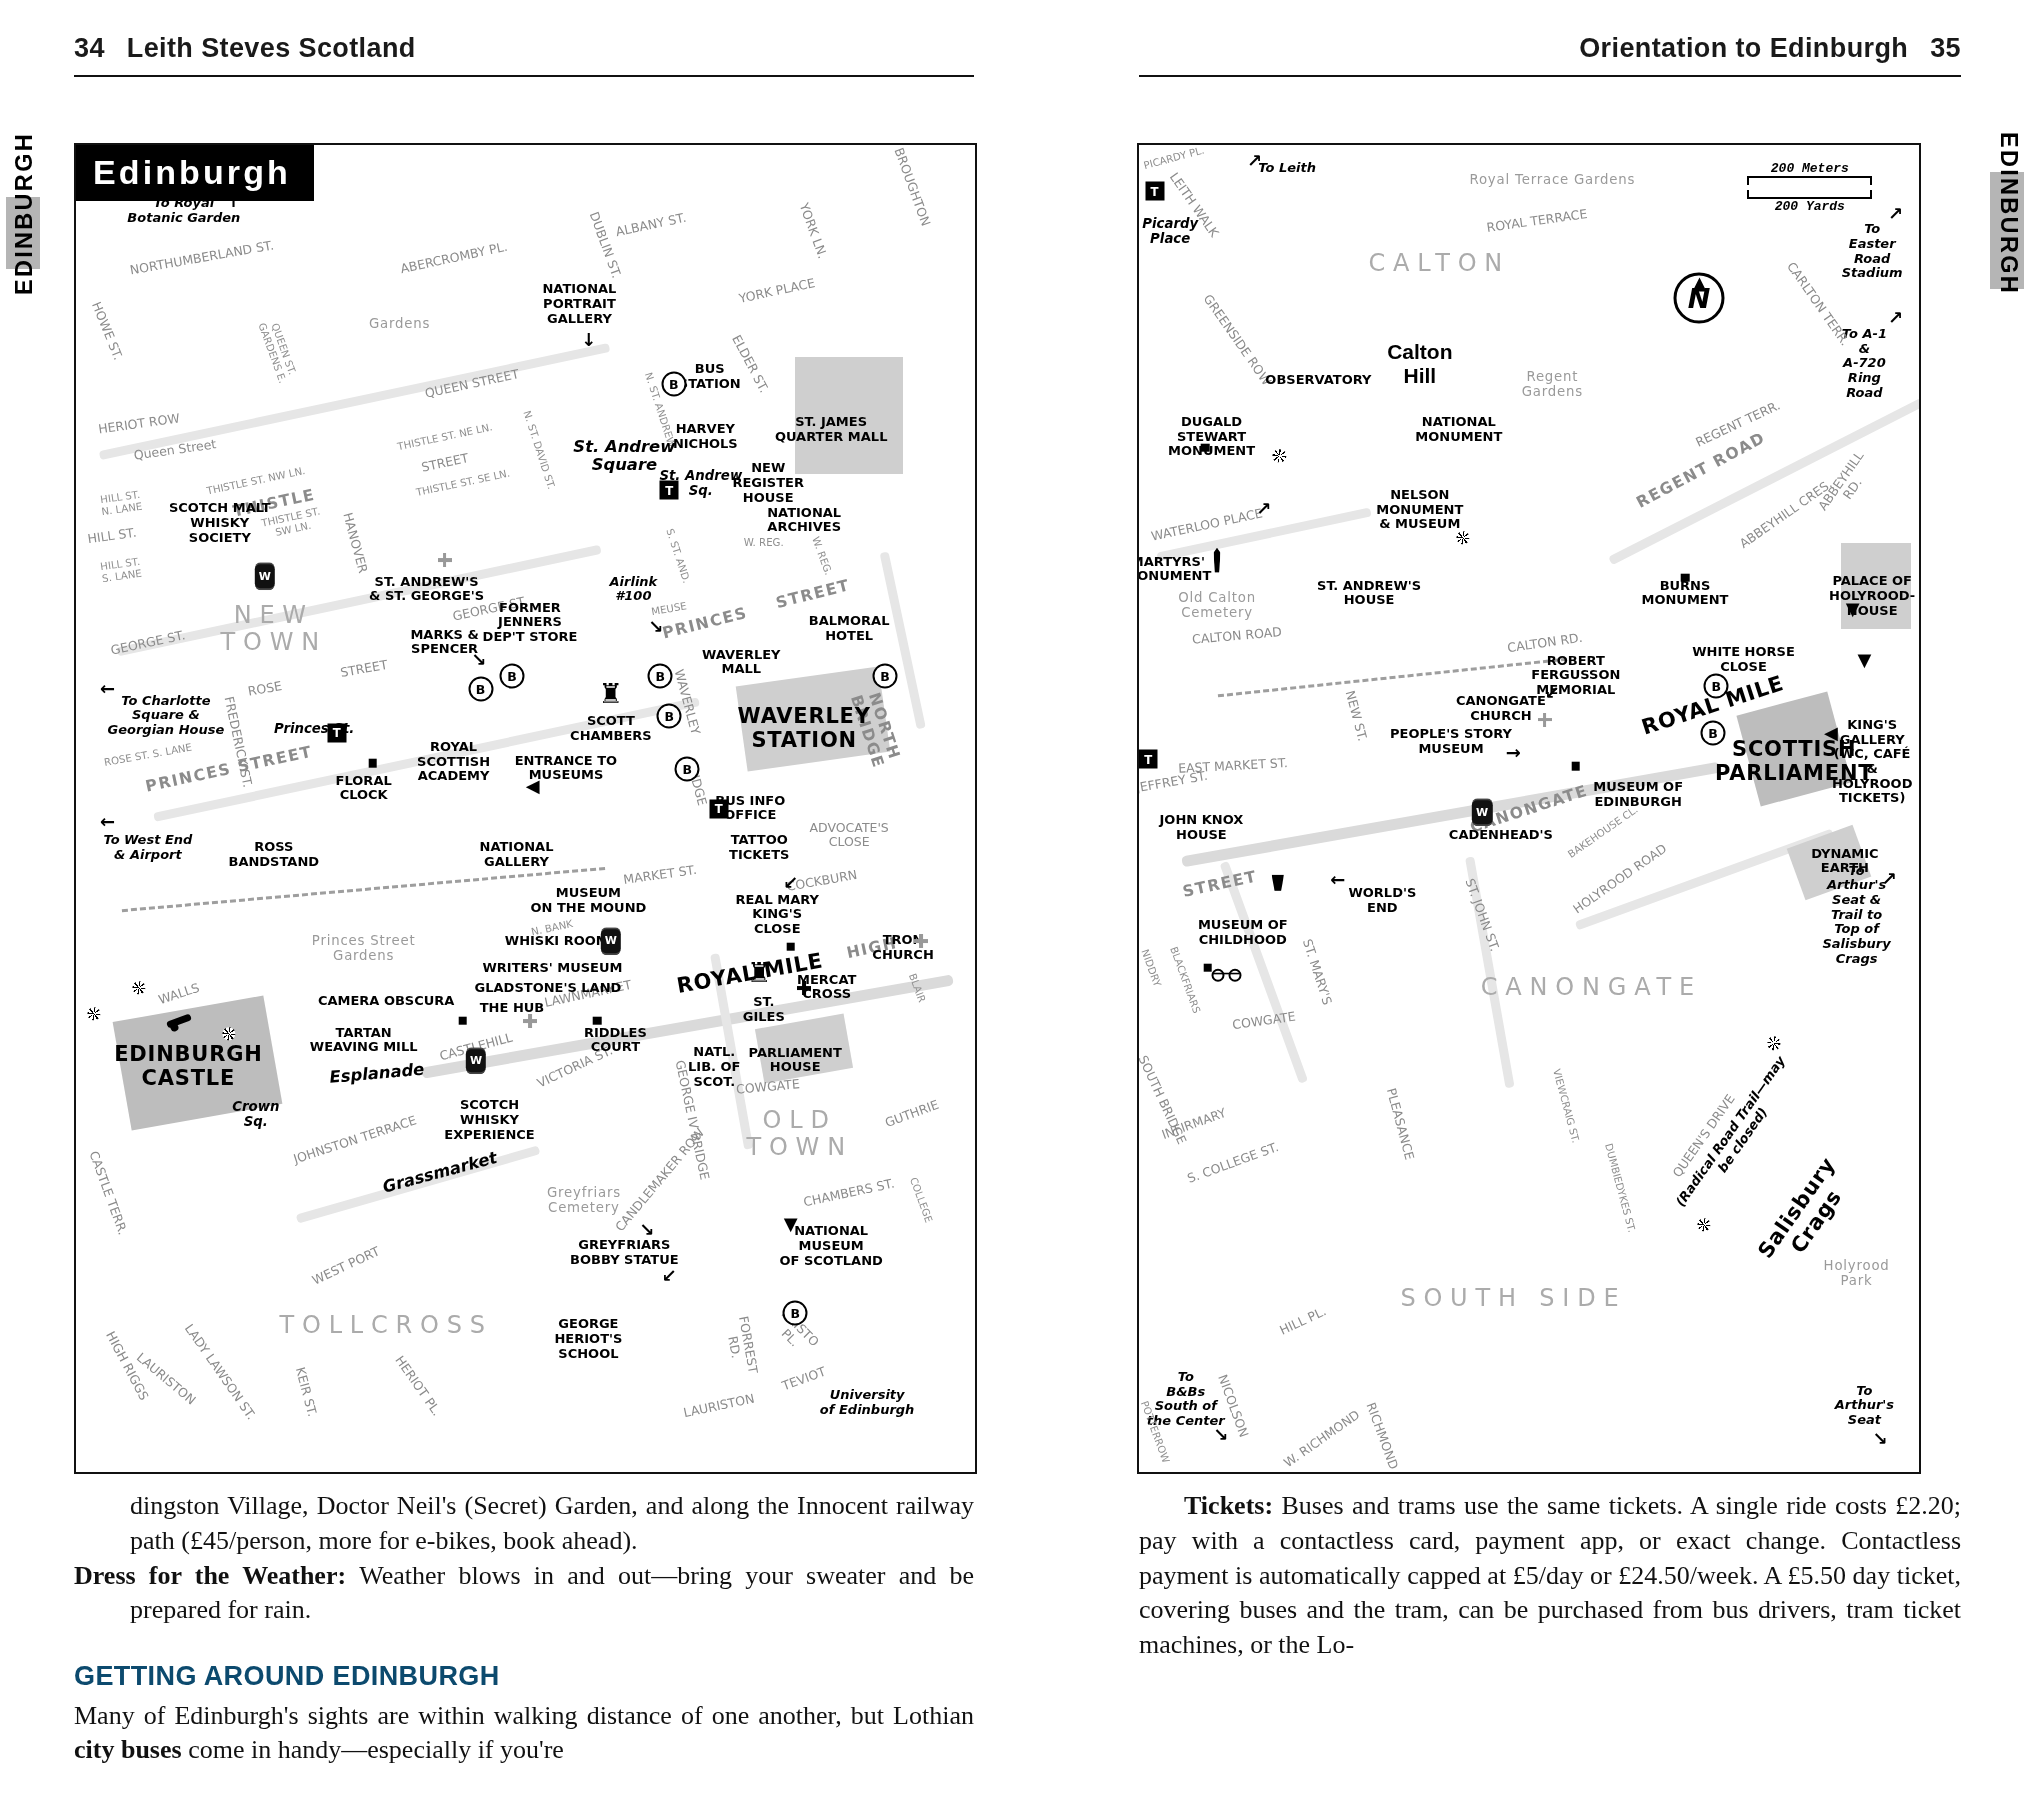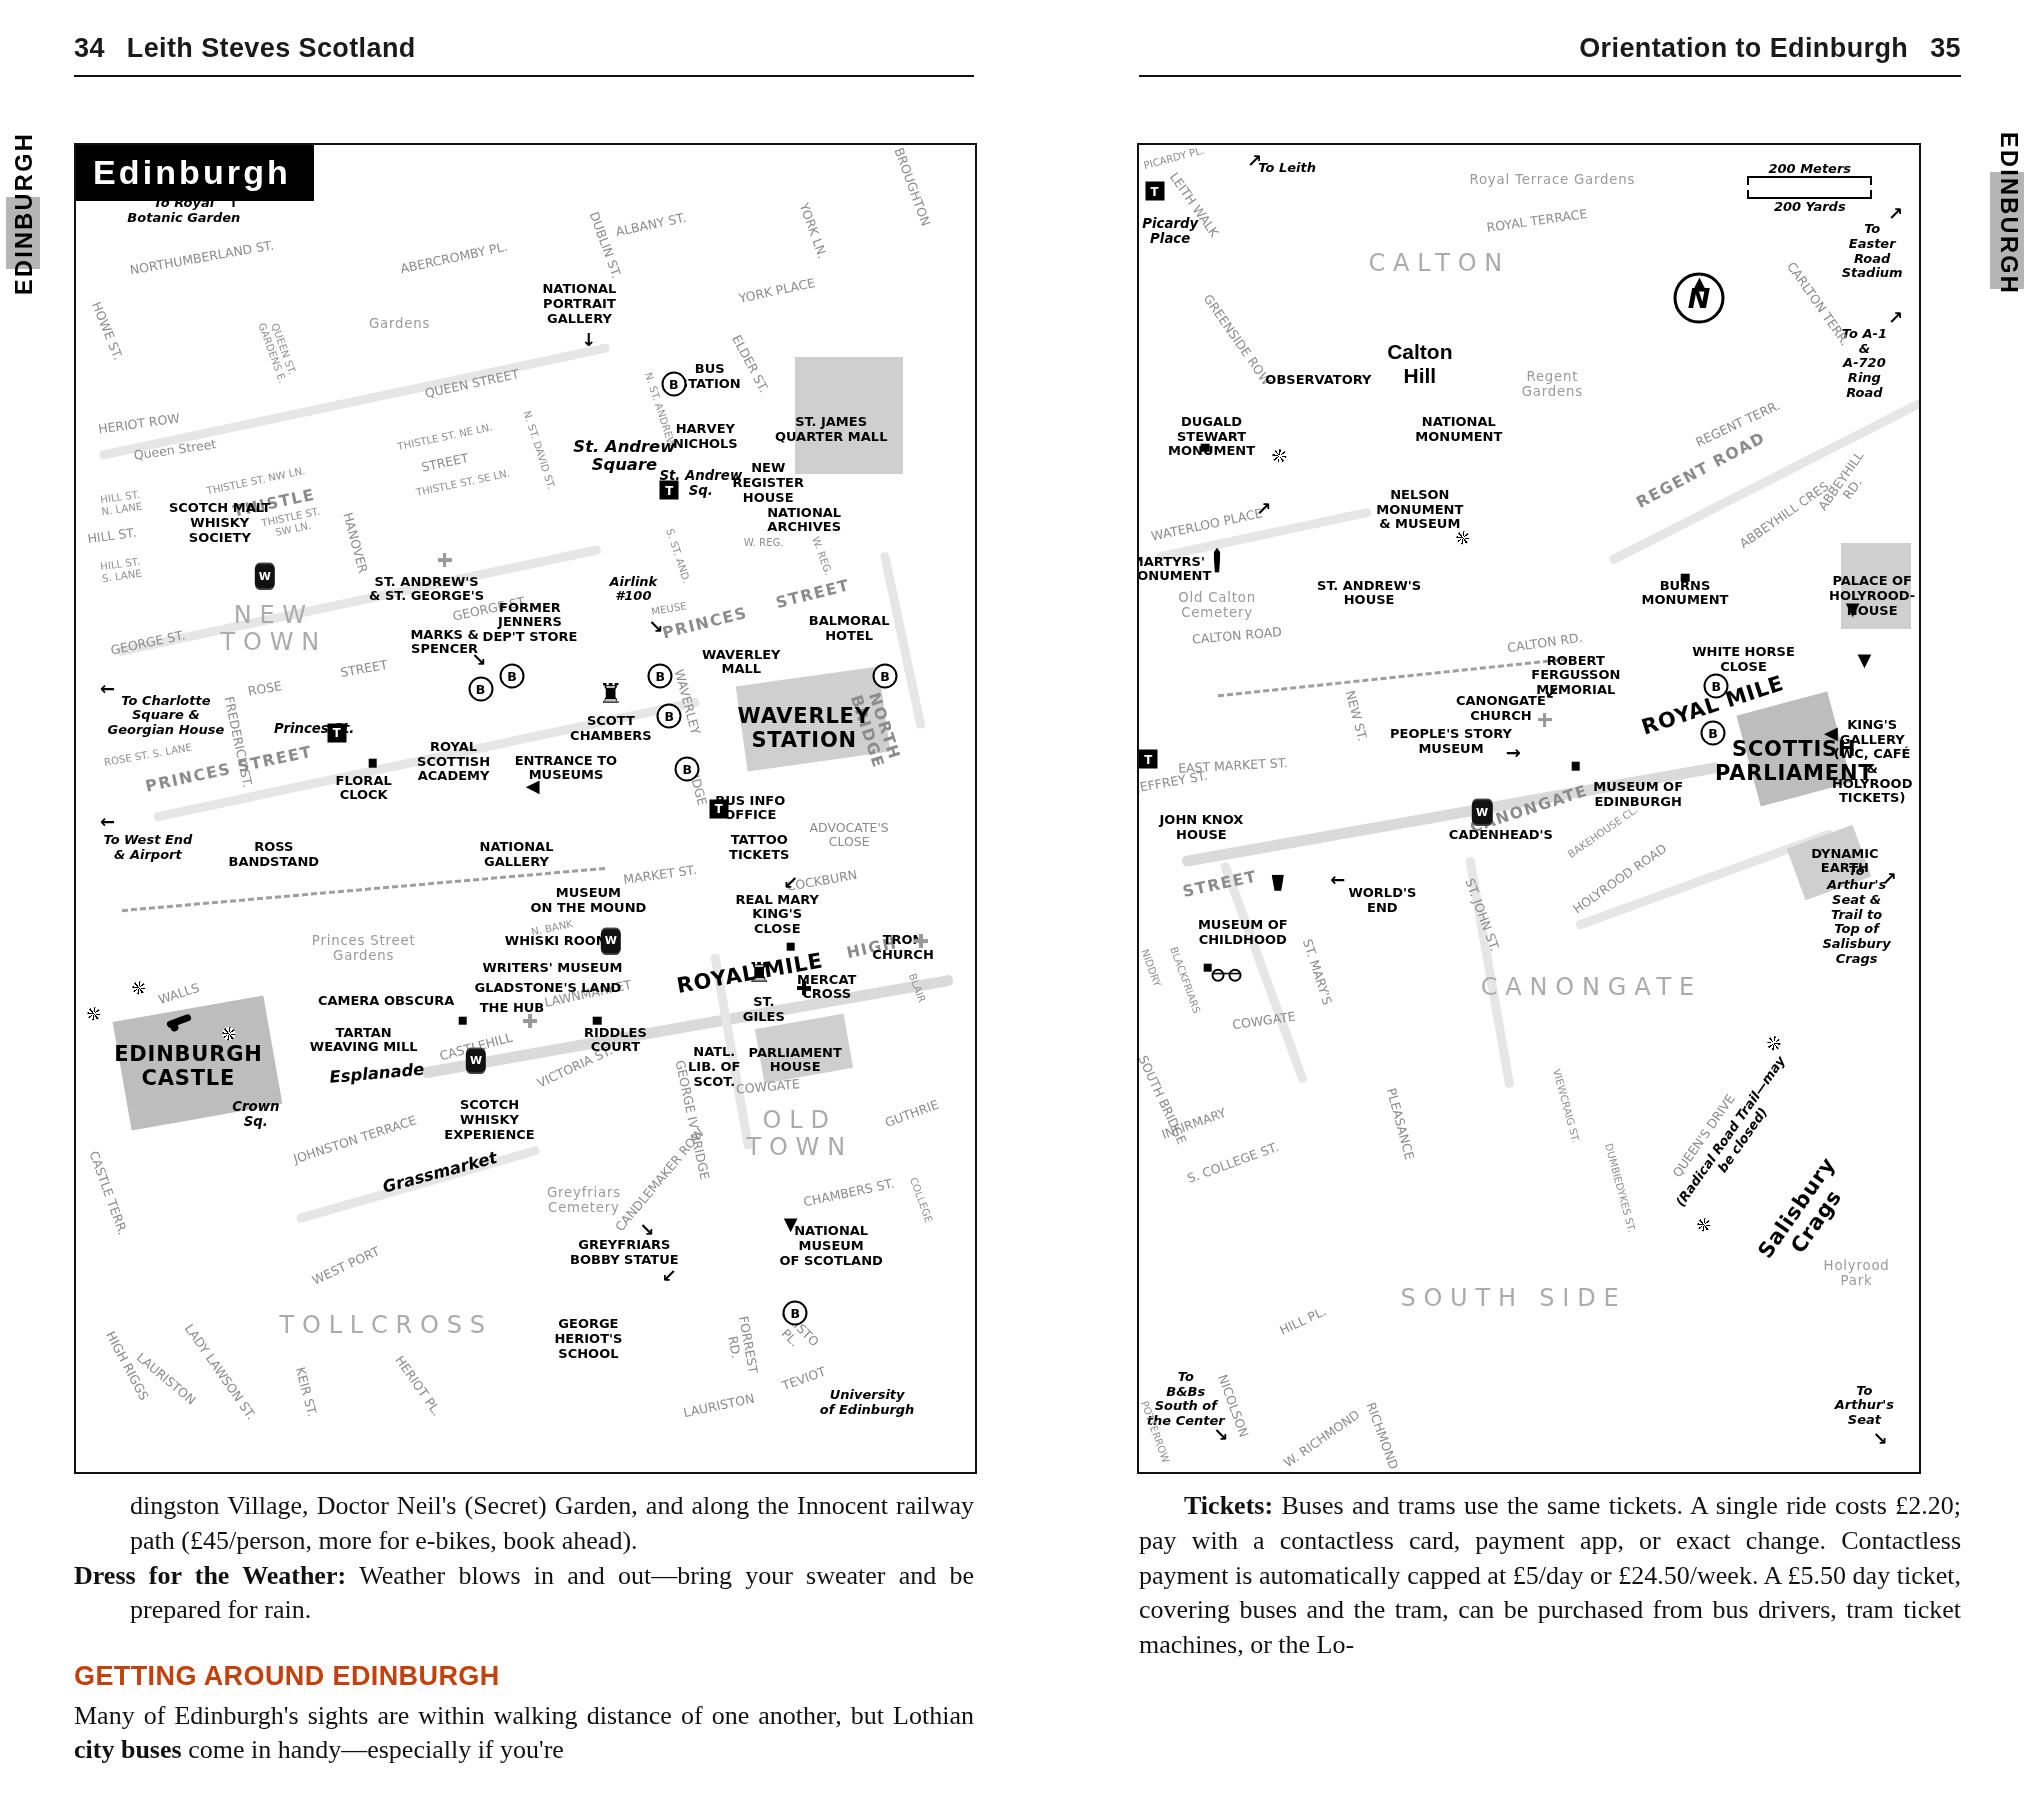--- a/index.html
+++ b/index.html
@@ -72,35 +72,35 @@
   .icon-bike::before{left:-1.6px;} .icon-bike::after{right:-1.6px;}
   .icon-cannon{width:25px;height:7px;background:#000;border-radius:3.1px;}
   .icon-cannon::after{content:"";position:absolute;left:1.6px;top:3.9px;width:8.6px;height:8.6px;border-radius:50%;background:#000;}
   .icon-compass{width:45px;height:45px;border:3.1px solid #000;border-radius:50%;
           font-style:italic;font-weight:800;font-size:27px;background:#fff;}
   .icon-compass::before{content:"";position:absolute;top:-4.7px;left:50%;transform:translateX(-50%);
           border:7.8px solid transparent;border-bottom:14px solid #000;}
   .icon-ar{font-size:18px;font-weight:700;line-height:1;color:#000;}
   
   .scale{position:absolute;left:78%;top:1.2%;width:16%;z-index:4;font-family:"DejaVu Sans",sans-serif;}
-  .scale .row{position:relative;margin-bottom:4.7px;text-align:center;}
+  .scale .row{position:relative;margin-bottom:4.7px;text-align:center;font-family:Liberation Mono, monospace;}
   .scale .bar{height:7px;}
   .scale .bar-down{border-top:2px solid #000;border-left:2px solid #000;border-right:2px solid #000;}
   .scale .bar-up{border-bottom:2px solid #000;border-left:2px solid #000;border-right:2px solid #000;}
   .scale .lab{font-size:13px;font-weight:600;font-style:italic;}
   
   .bodytxt{position:absolute;top:1489px;font-family:"Liberation Serif",serif;font-size:26px;color:#111;}
   #body1{left:74px;width:900px;}
   #body2{left:1139px;width:822px;}
   .bodytxt p{margin:0;line-height:1.34;text-align:justify;}
   .bodytxt .b{font-weight:700;}
   .bodytxt p.cont{padding-left:56px;}
   .bodytxt p.hang{padding-left:56px;text-indent:-56px;}
   .bodytxt p.ind{text-indent:45px;}
-  .bodytxt h2{margin:33px 0 6.3px 0;font:700 27px "Liberation Sans",sans-serif;color:#c2410c;letter-spacing:0.4px;}
+  .bodytxt h2{margin:33px 0 6.3px 0;font:700 27px "Liberation Sans",sans-serif;color:#0c4a6e;letter-spacing:0.4px;}
 </style>
 </head>
 <body>
 
 <div class="canvas">
 
   <div class="hdr hdr-left">
     <span class="num">34</span>
     <span>Leith Steves Scotland</span>
   </div>

